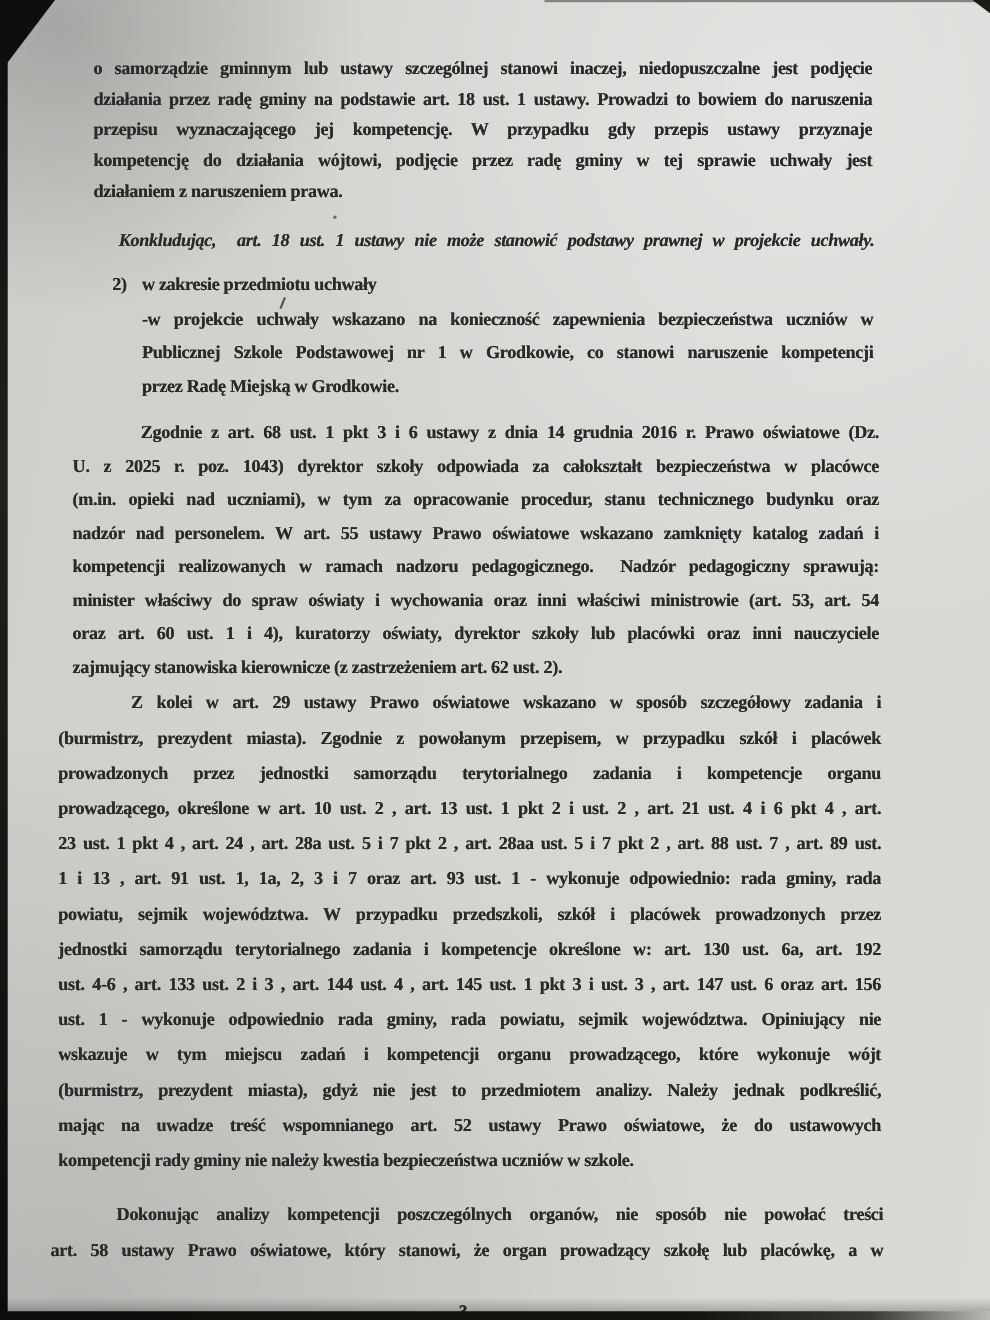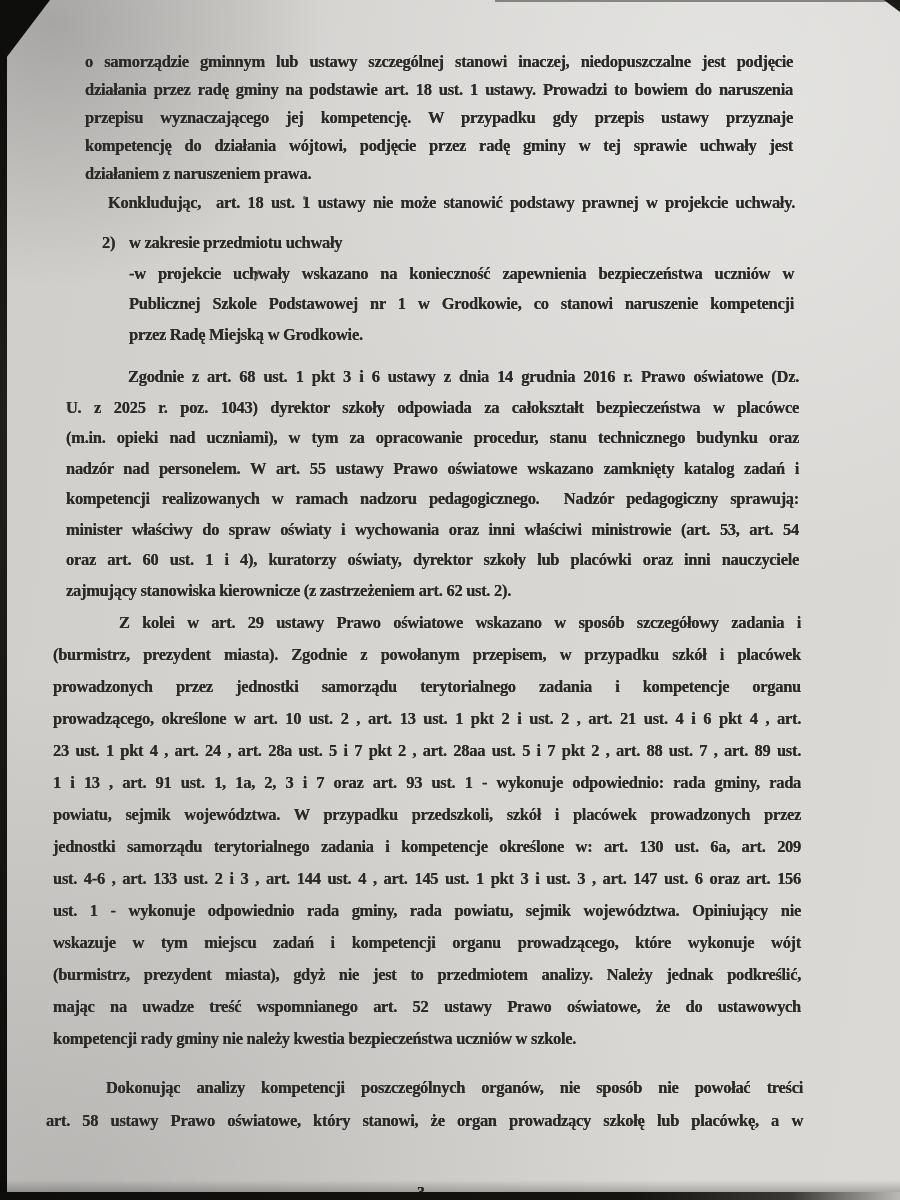--- a/index.html
+++ b/index.html
@@ -13,21 +13,21 @@
     font-family:"Liberation Serif","DejaVu Serif",serif;
     font-weight:700;
     font-size:16.5px;
     letter-spacing:-0.3px;
     color:#2b2a28;
     text-shadow:0 0 0.6px rgba(45,44,42,0.9);
   }
   .ln{text-align:justify;text-align-last:justify;}
   .ln.last{text-align-last:left;}
   .blk-a{margin:48px 0 0 85px;width:708px;line-height:28px;}
-  .blk-b{margin:0 0 0 85px;width:710px;line-height:30px;}
+  .blk-b{margin:16px 0 0 85px;width:710px;line-height:30px;font-style:italic;}
   .blk-b .ln{text-indent:23px;}
   .blk-c{position:relative;margin:10px 0 0 129px;width:665px;line-height:30.5px;}
   .c-marker{position:absolute;left:-27px;top:0;}
   .c-title{text-align:left;text-align-last:left;}
   .blk-d{margin:12px 0 0 66px;width:733px;line-height:30.5px;}
   .blk-d .first{text-indent:62px;}
   .blk-e{margin:1px 0 0 53px;width:748px;line-height:32px;}
   .blk-e .first{text-indent:66px;}
   .blk-f{margin:16px 0 0 46px;width:757px;line-height:33px;}
   .blk-f .first{text-indent:60px;}
@@ -91,21 +91,21 @@
   </div>
 
   <div class="blk-e">
     <div class="ln first">Z kolei w art. 29 ustawy Prawo oświatowe wskazano w sposób szczegółowy zadania i</div>
     <div class="ln">(burmistrz, prezydent miasta). Zgodnie z powołanym przepisem, w przypadku szkół i placówek</div>
     <div class="ln">prowadzonych przez jednostki samorządu terytorialnego zadania i kompetencje organu</div>
     <div class="ln">prowadzącego, określone w art. 10 ust. 2 , art. 13 ust. 1 pkt 2 i ust. 2 , art. 21 ust. 4 i 6 pkt 4 , art.</div>
     <div class="ln">23 ust. 1 pkt 4 , art. 24 , art. 28a ust. 5 i 7 pkt 2 , art. 28aa ust. 5 i 7 pkt 2 , art. 88 ust. 7 , art. 89 ust.</div>
     <div class="ln">1 i 13 , art. 91 ust. 1, 1a, 2, 3 i 7 oraz art. 93 ust. 1 - wykonuje odpowiednio: rada gminy, rada</div>
     <div class="ln">powiatu, sejmik województwa. W przypadku przedszkoli, szkół i placówek prowadzonych przez</div>
-    <div class="ln">jednostki samorządu terytorialnego zadania i kompetencje określone w: art. 130 ust. 6a, art. 209</div>
+    <div class="ln">jednostki samorządu terytorialnego zadania i kompetencje określone w: art. 130 ust. 6a, art. 192</div>
     <div class="ln">ust. 4-6 , art. 133 ust. 2 i 3 , art. 144 ust. 4 , art. 145 ust. 1 pkt 3 i ust. 3 , art. 147 ust. 6 oraz art. 156</div>
     <div class="ln">ust. 1 - wykonuje odpowiednio rada gminy, rada powiatu, sejmik województwa. Opiniujący nie</div>
     <div class="ln">wskazuje w tym miejscu zadań i kompetencji organu prowadzącego, które wykonuje wójt</div>
     <div class="ln">(burmistrz, prezydent miasta), gdyż nie jest to przedmiotem analizy. Należy jednak podkreślić,</div>
     <div class="ln">mając na uwadze treść wspomnianego art. 52 ustawy Prawo oświatowe, że do ustawowych</div>
     <div class="ln last">kompetencji rady gminy nie należy kwestia bezpieczeństwa uczniów w szkole.</div>
   </div>
 
   <div class="blk-f">
     <div class="ln first">Dokonując analizy kompetencji poszczególnych organów, nie sposób nie powołać treści</div>

